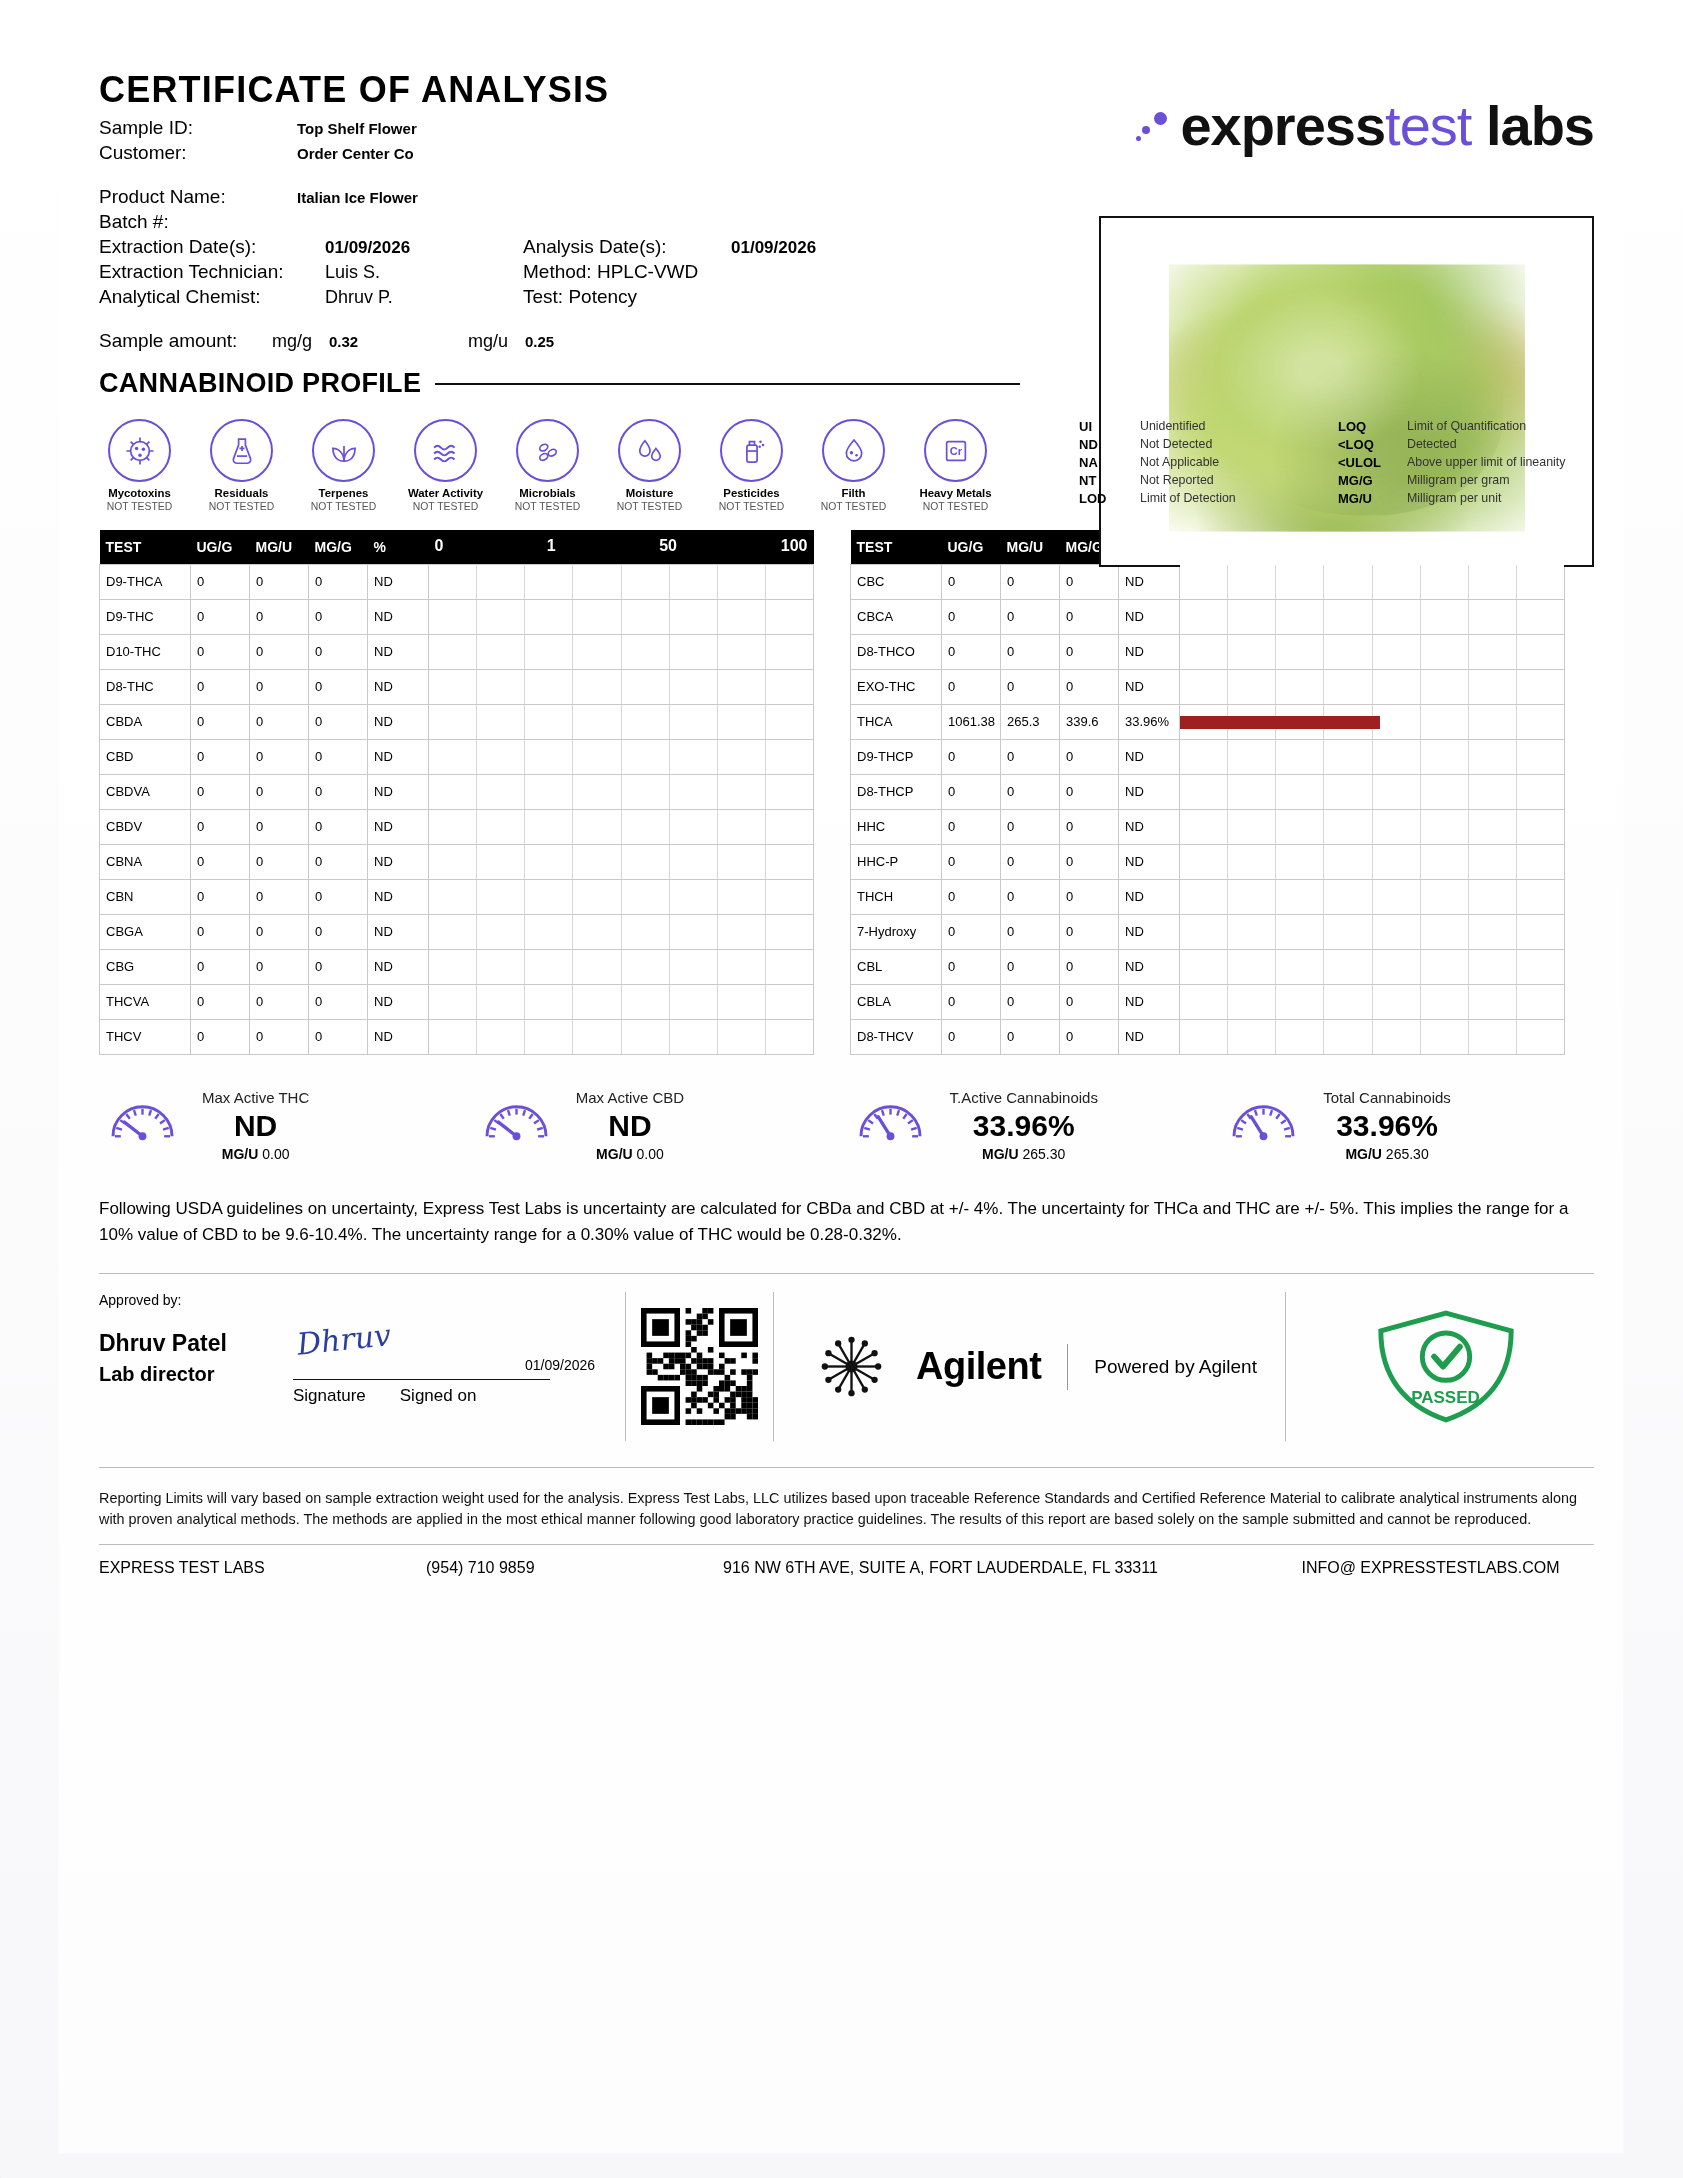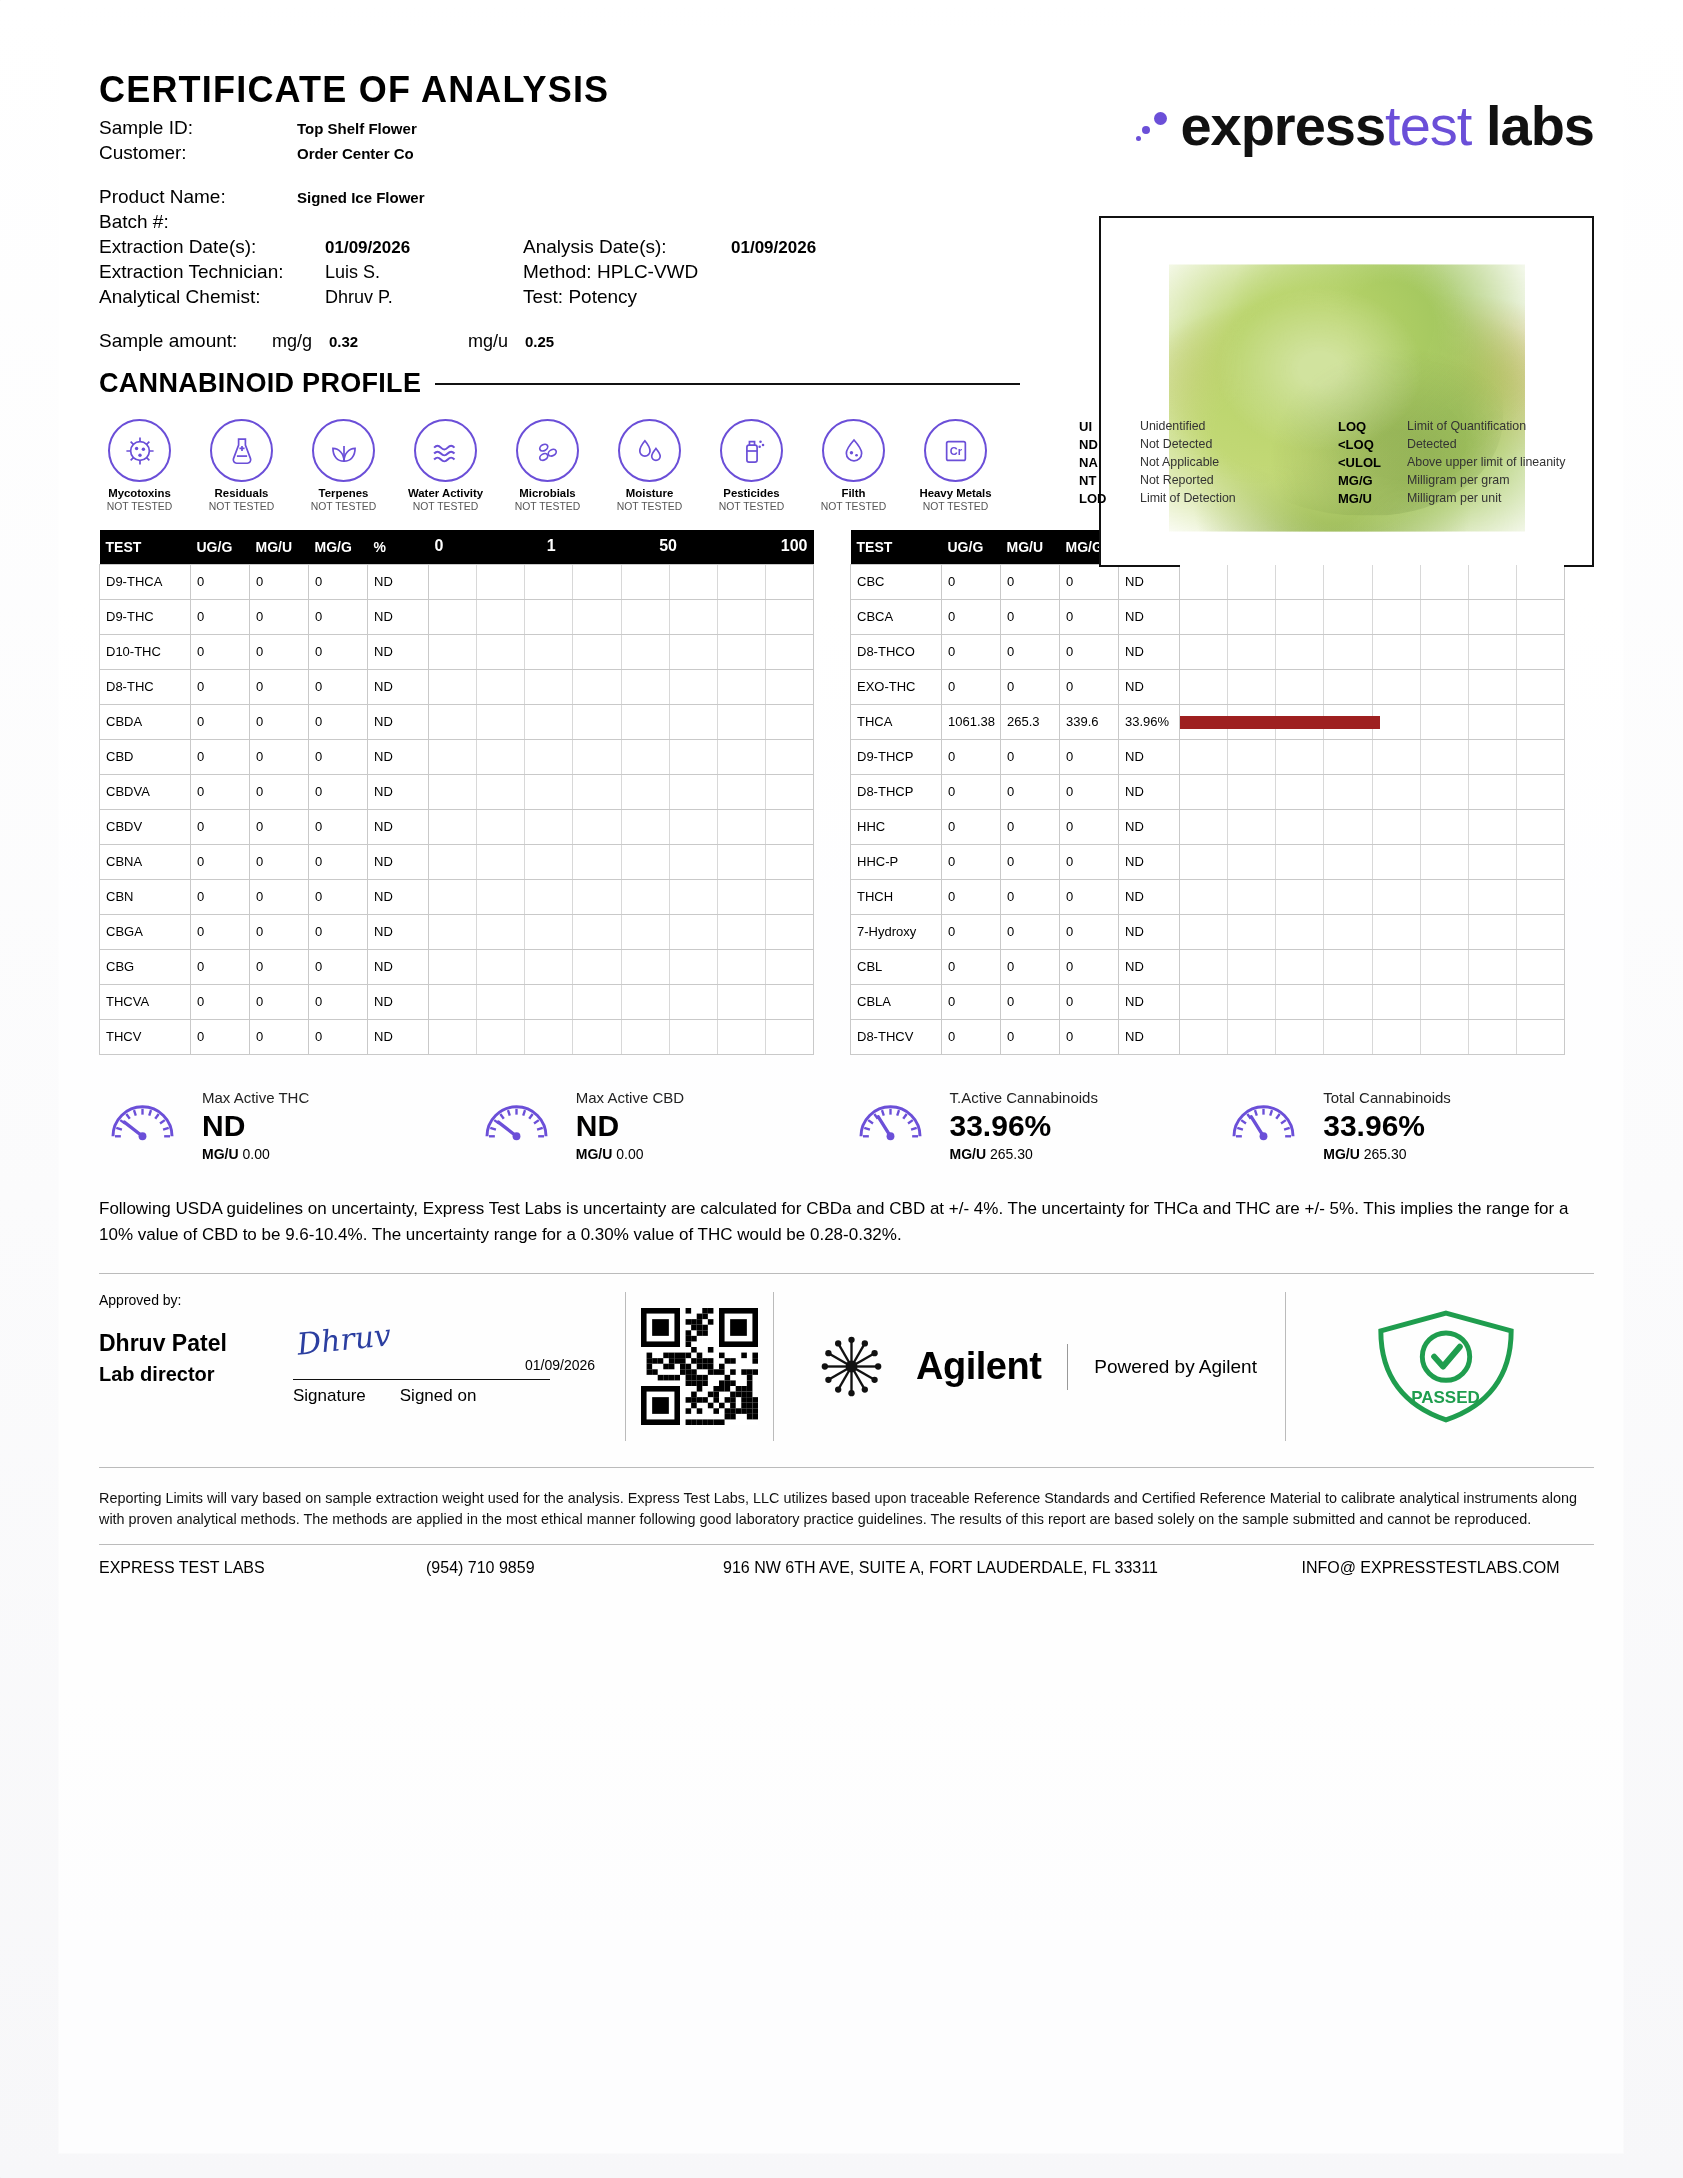--- a/index.html
+++ b/index.html
@@ -135,21 +135,21 @@
   .tbl td.name { font-size: 13px; }
   .tbl td.bar { padding: 0; position: relative; border-left: none; }
   .bargrid { position:absolute; inset:0; display:flex; }
   .bargrid span { flex:1; border-right: 1px solid #d8d8d8; }
   .bargrid span:last-child { border-right: none; }
   .barfill { position:absolute; left:0; top: 11px; height: 13px; background:#9e2020; }
 
   
   .gauges { display:flex; margin-top: 34px; }
   .gauge-item { flex:1; display:flex; align-items:center; gap: 16px; }
-  .gauge-text { line-height: 1.15; }
+  .gauge-text { line-height: 1.15; text-align: center; }
   .gauge-cap { font-size: 15px; color:#222; }
   .gauge-big { font-size: 30px; font-weight: bold; margin: 3px 0; }
   .gauge-sub { font-size: 14px; }
   .gauge-sub b { font-size: 14px; }
 
   .disclaimer { margin-top: 34px; font-size: 17px; line-height: 1.5; width: 1485px; }
 
   .hr { height: 1px; background:#bbb; margin-top: 26px; }
 
   
@@ -205,21 +205,21 @@
       <span class="lab" style="width:198px">Sample ID:</span>
       <span class="val">Top Shelf Flower</span>
     </div>
     <div class="row">
       <span class="lab" style="width:198px">Customer:</span>
       <span class="val">Order Center Co</span>
     </div>
     <div class="spacer-16"></div>
     <div class="row">
       <span class="lab" style="width:198px">Product Name:</span>
-      <span class="val">Signed Ice Flower</span>
+      <span class="val">Italian Ice Flower</span>
     </div>
     <div class="row">
       <span class="lab" style="width:198px">Batch #:</span>
       <span class="val"></span>
     </div>
     <div class="row">
       <span class="lab" style="width:226px">Extraction Date(s):</span>
       <span class="val md" style="width:198px">01/09/2026</span>
       <span class="lab" style="width:208px">Analysis Date(s):</span>
       <span class="val md">01/09/2026</span>

